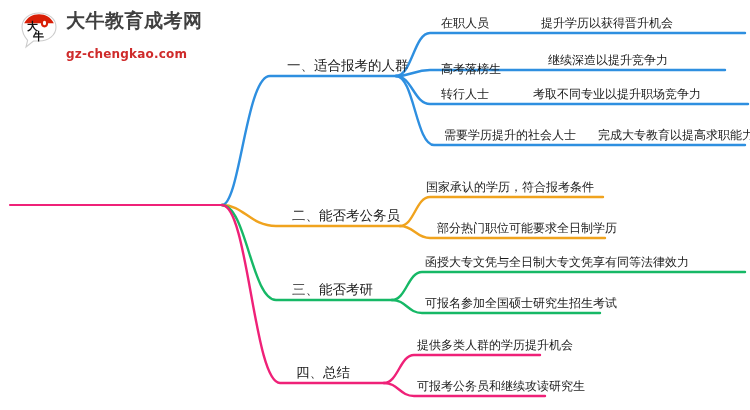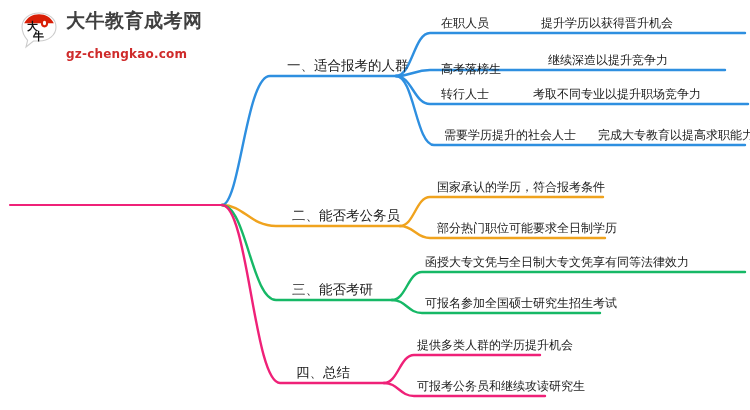--- a/index.html
+++ b/index.html
@@ -99,21 +99,21 @@
 
   <div class="node lvl2" style="left:441px;top:40px;margin-top:21px;">高考落榜生</div>
   <div class="node lvl2" style="left:548px;top:52px;">继续深造以提升竞争力</div>
 
   <div class="node lvl2" style="left:441px;top:86px;text-align:center;">转行人士</div>
   <div class="node lvl2" style="left:533px;top:86px;">考取不同专业以提升职场竞争力</div>
 
   <div class="node lvl2" style="left:444px;top:127px;">需要学历提升的社会人士</div>
   <div class="node lvl2" style="left:598px;top:127px;">完成大专教育以提高求职能力</div>
 
-  <div class="node lvl2" style="left:437px;top:179px;">国家承认的学历，符合报考条件</div>
+  <div class="node lvl2" style="left:426px;top:179px;">国家承认的学历，符合报考条件</div>
   <div class="node lvl2" style="left:437px;top:220px;">部分热门职位可能要求全日制学历</div>
 
   <div class="node lvl2" style="left:425px;top:254px;">函授大专文凭与全日制大专文凭享有同等法律效力</div>
   <div class="node lvl2" style="left:425px;top:295px;">可报名参加全国硕士研究生招生考试</div>
 
   <div class="node lvl2" style="left:417px;top:337px;">提供多类人群的学历提升机会</div>
   <div class="node lvl2" style="left:417px;top:378px;">可报考公务员和继续攻读研究生</div>
 
 </div>
 

